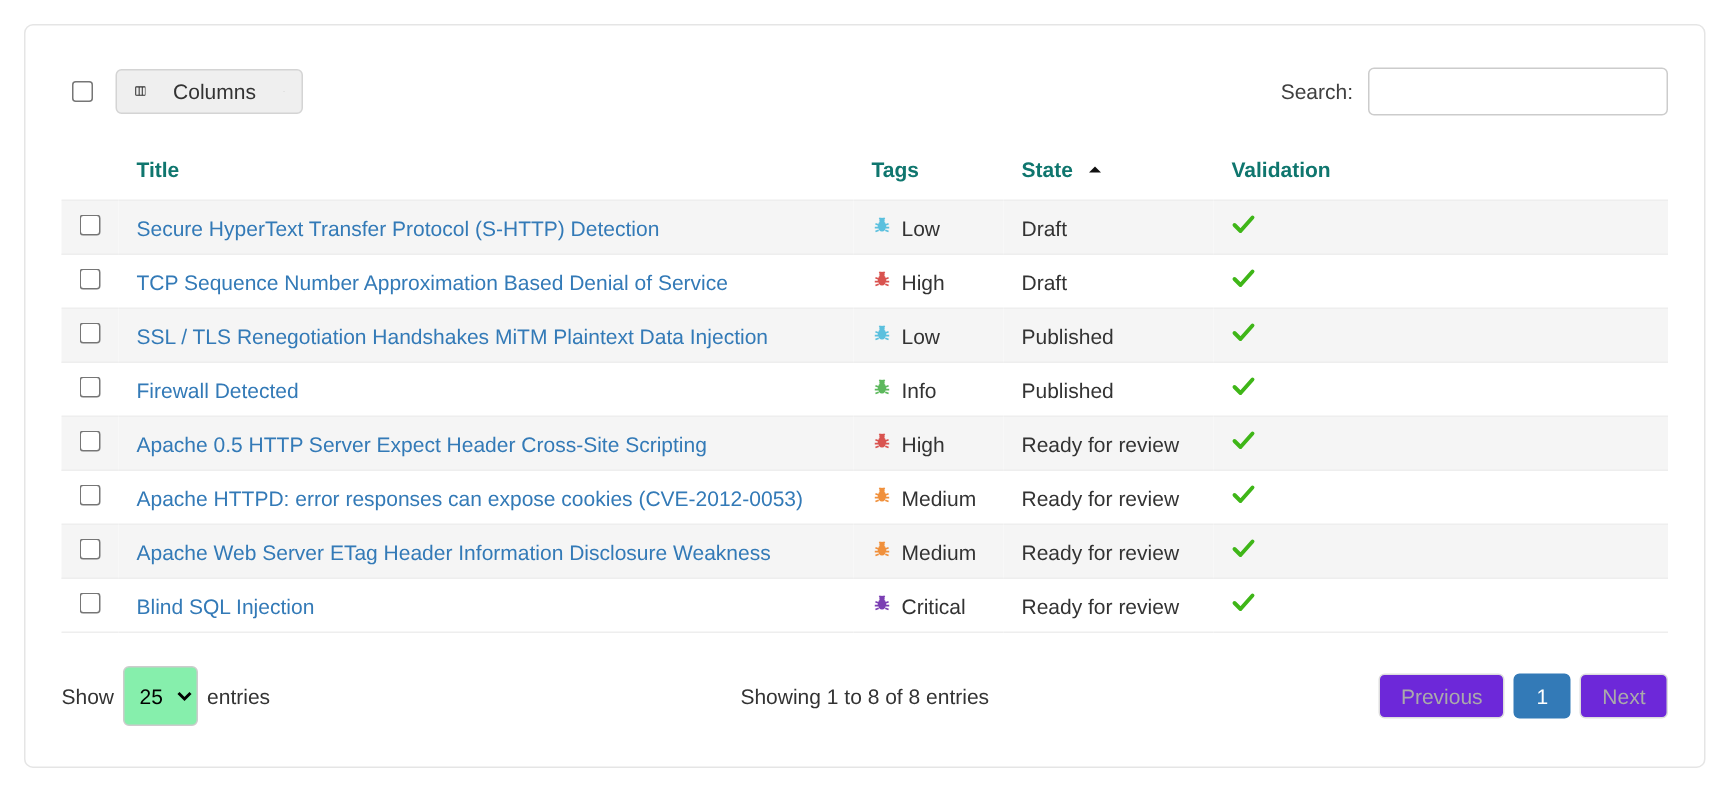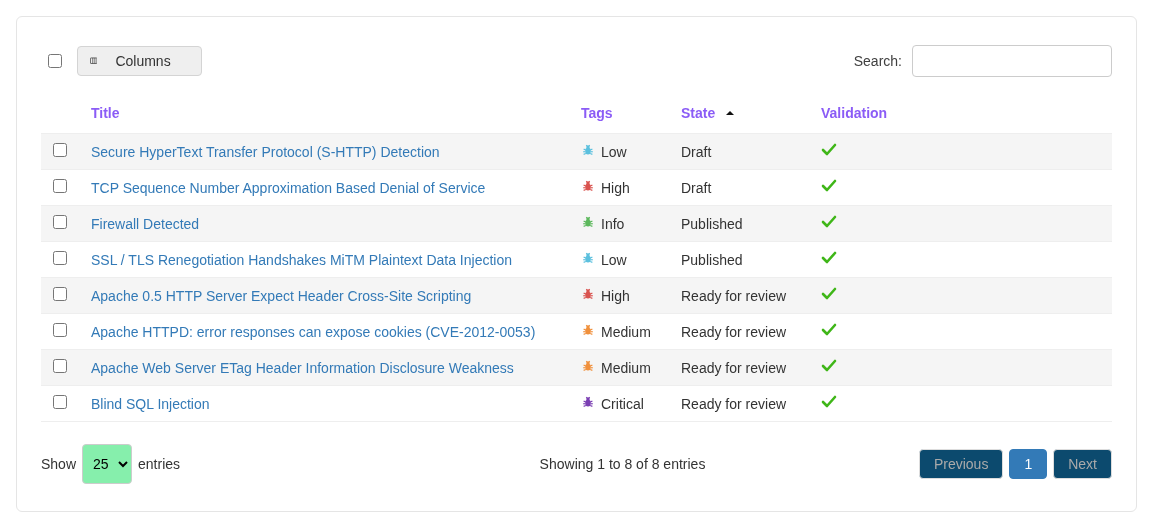--- a/index.html
+++ b/index.html
@@ -52,21 +52,21 @@
   .search-wrap input {
     width:200px; height:32px;
     border:1px solid #ccc; border-radius:4px;
     padding:4px 8px; font-size:14px;
   }
   table { width:100%; border-collapse:collapse; }
   thead th {
     text-align:left;
     font-weight:700;
     font-size:14px;
-    color:#8b5cf6;
+    color:#0f766e;
     padding:10px 12px 12px;
   }
   thead th.checkbox-col { width:36px; }
   tbody tr { border-top:1px solid #eee;}
   tbody tr:nth-child(odd) td { background:#f5f5f5; }
   tbody tr:nth-child(even) td { background:#fff; }
   tbody td { padding:9px 12px; vertical-align:middle; font-size:14px; }
   tbody tr:last-child td { border-bottom:1px solid #eee; }
   td.checkbox-cell { width:36px; text-align:center;}
   .title-link { color:#337ab7; text-decoration:none; cursor:pointer;}
@@ -79,25 +79,25 @@
   
   .footer {
     display:flex; align-items:center; justify-content:space-between;
     margin-top:22px;
   }
   .show-wrap { display:flex; align-items:center; gap:6px; color:#333;}
   .show-wrap select {
     height:40px; border:1px solid #ccc; border-radius:4px;
     padding:2px 6px; font-size:14px; background:#86efac;
   }
-  .info-text { color:#333; font-size:14px; position:absolute; left:50%; transform:translateX(-50%);margin-left:46px;}
+  .info-text { color:#333; font-size:14px; position:absolute; left:50%; transform:translateX(-50%);}
   .pager { display:flex; gap:6px;}
   .pager .pbtn {
     border:1px solid #ddd; border-radius:4px;
-    padding:6px 14px; font-size:14px; color:#555; background:#0c4a6e; cursor:pointer;
+    padding:6px 14px; font-size:14px; color:#555; background:#6d28d9; cursor:pointer;
   }
   .pager .pbtn.active { background:#337ab7; color:#fff; border-color:#337ab7;}
   .pager .pbtn.disabled { color:#aaa; cursor:default;}
   th.title-col{ width:490px;}
   th.tags-col{ width:100px;}
   th.state-col{ width:140px;}
   th.valid-col{ }
 </style>
 </head>
 <body>
@@ -192,65 +192,65 @@
               <span>High</span>
             </span>
           </td>
           <td>Draft</td>
           <td><span class="valid-check"><svg viewBox="0 0 16 14">
                 <path d="M2 7 L6 11 L14 2" fill="none" stroke="#3fb618" stroke-width="2.6" stroke-linecap="round" stroke-linejoin="round"></path>
               </svg></span></td>
         </tr>
         <tr>
           <td class="checkbox-cell"><input type="checkbox" style=""></td>
+          <td><a class="title-link">SSL / TLS Renegotiation Handshakes MiTM Plaintext Data Injection</a></td>
+          <td>
+            <span class="tag-cell">
+              <span><svg viewBox="0 0 16 16">
+                  <g fill="#5bc0de">
+                    <ellipse cx="8" cy="9" rx="3.2" ry="4"></ellipse>
+                    <circle cx="8" cy="4.5" r="2"></circle>
+                    <line x1="3" y1="7" x2="5.5" y2="8" stroke="#5bc0de" stroke-width="1.3"></line>
+                    <line x1="13" y1="7" x2="10.5" y2="8" stroke="#5bc0de" stroke-width="1.3"></line>
+                    <line x1="2.5" y1="10" x2="5" y2="10" stroke="#5bc0de" stroke-width="1.3"></line>
+                    <line x1="13.5" y1="10" x2="11" y2="10" stroke="#5bc0de" stroke-width="1.3"></line>
+                    <line x1="3" y1="13" x2="5.5" y2="12" stroke="#5bc0de" stroke-width="1.3"></line>
+                    <line x1="13" y1="13" x2="10.5" y2="12" stroke="#5bc0de" stroke-width="1.3"></line>
+                    <line x1="6" y1="2.5" x2="7" y2="3.5" stroke="#5bc0de" stroke-width="1.3"></line>
+                    <line x1="10" y1="2.5" x2="9" y2="3.5" stroke="#5bc0de" stroke-width="1.3"></line>
+                  </g>
+                </svg></span>
+              <span>Low</span>
+            </span>
+          </td>
+          <td>Published</td>
+          <td><span class="valid-check"><svg viewBox="0 0 16 14">
+                <path d="M2 7 L6 11 L14 2" fill="none" stroke="#3fb618" stroke-width="2.6" stroke-linecap="round" stroke-linejoin="round"></path>
+              </svg></span></td>
+        </tr>
+        <tr>
+          <td class="checkbox-cell"><input type="checkbox" style=""></td>
           <td><a class="title-link">Firewall Detected</a></td>
           <td>
             <span class="tag-cell">
               <span><svg viewBox="0 0 16 16">
                   <g fill="#5cb85c">
                     <ellipse cx="8" cy="9" rx="3.2" ry="4"></ellipse>
                     <circle cx="8" cy="4.5" r="2"></circle>
                     <line x1="3" y1="7" x2="5.5" y2="8" stroke="#5cb85c" stroke-width="1.3"></line>
                     <line x1="13" y1="7" x2="10.5" y2="8" stroke="#5cb85c" stroke-width="1.3"></line>
                     <line x1="2.5" y1="10" x2="5" y2="10" stroke="#5cb85c" stroke-width="1.3"></line>
                     <line x1="13.5" y1="10" x2="11" y2="10" stroke="#5cb85c" stroke-width="1.3"></line>
                     <line x1="3" y1="13" x2="5.5" y2="12" stroke="#5cb85c" stroke-width="1.3"></line>
                     <line x1="13" y1="13" x2="10.5" y2="12" stroke="#5cb85c" stroke-width="1.3"></line>
                     <line x1="6" y1="2.5" x2="7" y2="3.5" stroke="#5cb85c" stroke-width="1.3"></line>
                     <line x1="10" y1="2.5" x2="9" y2="3.5" stroke="#5cb85c" stroke-width="1.3"></line>
                   </g>
                 </svg></span>
               <span>Info</span>
-            </span>
-          </td>
-          <td>Published</td>
-          <td><span class="valid-check"><svg viewBox="0 0 16 14">
-                <path d="M2 7 L6 11 L14 2" fill="none" stroke="#3fb618" stroke-width="2.6" stroke-linecap="round" stroke-linejoin="round"></path>
-              </svg></span></td>
-        </tr>
-        <tr>
-          <td class="checkbox-cell"><input type="checkbox" style=""></td>
-          <td><a class="title-link">SSL / TLS Renegotiation Handshakes MiTM Plaintext Data Injection</a></td>
-          <td>
-            <span class="tag-cell">
-              <span><svg viewBox="0 0 16 16">
-                  <g fill="#5bc0de">
-                    <ellipse cx="8" cy="9" rx="3.2" ry="4"></ellipse>
-                    <circle cx="8" cy="4.5" r="2"></circle>
-                    <line x1="3" y1="7" x2="5.5" y2="8" stroke="#5bc0de" stroke-width="1.3"></line>
-                    <line x1="13" y1="7" x2="10.5" y2="8" stroke="#5bc0de" stroke-width="1.3"></line>
-                    <line x1="2.5" y1="10" x2="5" y2="10" stroke="#5bc0de" stroke-width="1.3"></line>
-                    <line x1="13.5" y1="10" x2="11" y2="10" stroke="#5bc0de" stroke-width="1.3"></line>
-                    <line x1="3" y1="13" x2="5.5" y2="12" stroke="#5bc0de" stroke-width="1.3"></line>
-                    <line x1="13" y1="13" x2="10.5" y2="12" stroke="#5bc0de" stroke-width="1.3"></line>
-                    <line x1="6" y1="2.5" x2="7" y2="3.5" stroke="#5bc0de" stroke-width="1.3"></line>
-                    <line x1="10" y1="2.5" x2="9" y2="3.5" stroke="#5bc0de" stroke-width="1.3"></line>
-                  </g>
-                </svg></span>
-              <span>Low</span>
             </span>
           </td>
           <td>Published</td>
           <td><span class="valid-check"><svg viewBox="0 0 16 14">
                 <path d="M2 7 L6 11 L14 2" fill="none" stroke="#3fb618" stroke-width="2.6" stroke-linecap="round" stroke-linejoin="round"></path>
               </svg></span></td>
         </tr>
         <tr>
           <td class="checkbox-cell"><input type="checkbox" style=""></td>
           <td><a class="title-link">Apache 0.5 HTTP Server Expect Header Cross-Site Scripting</a></td>

